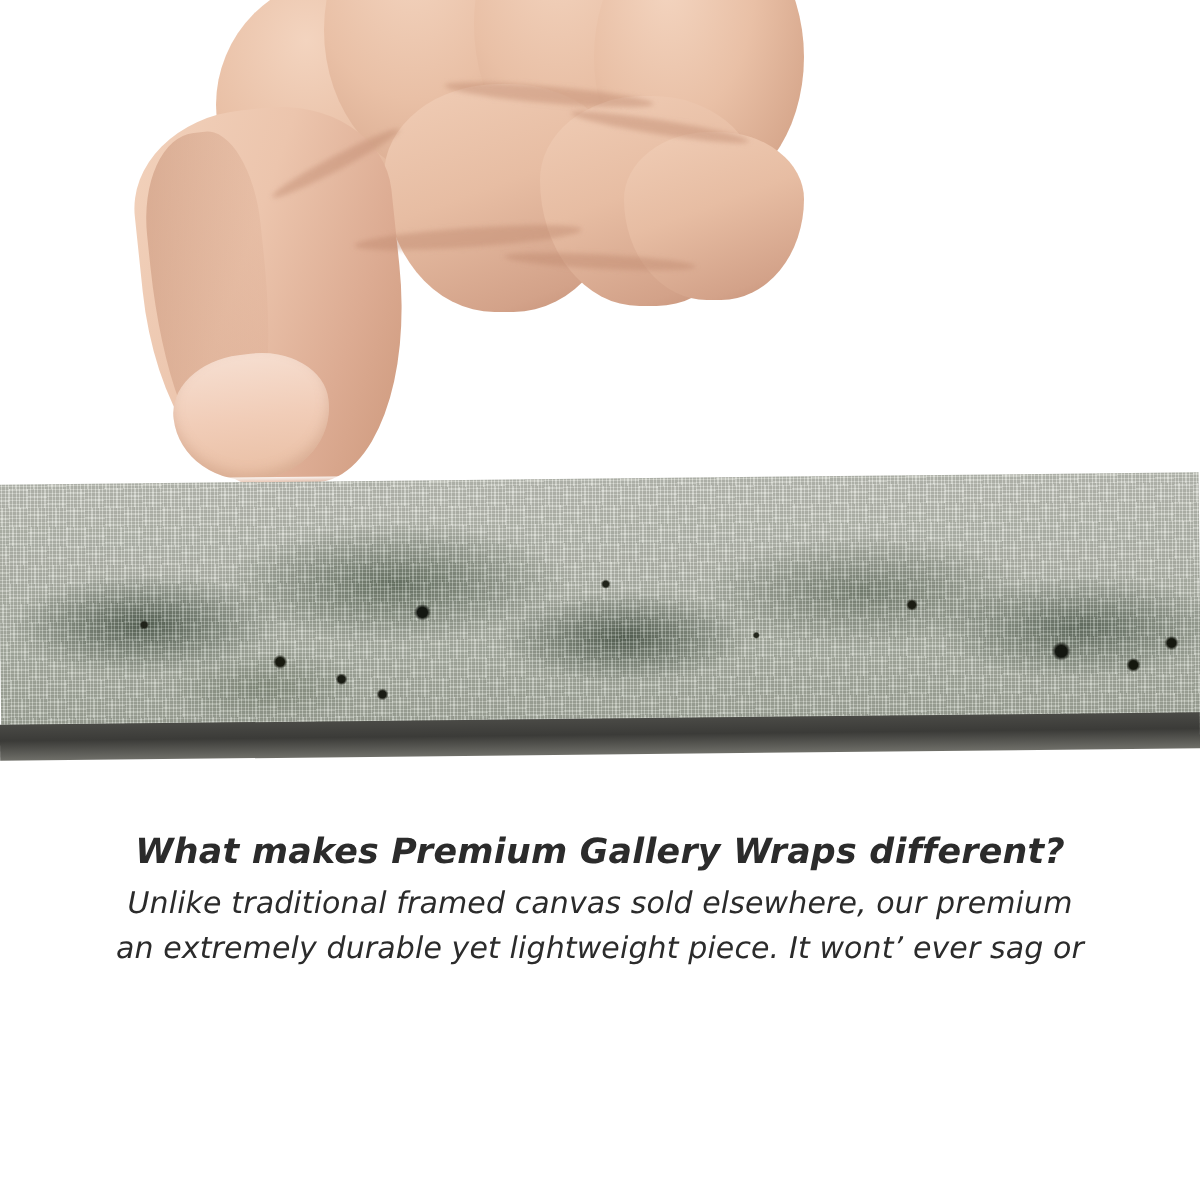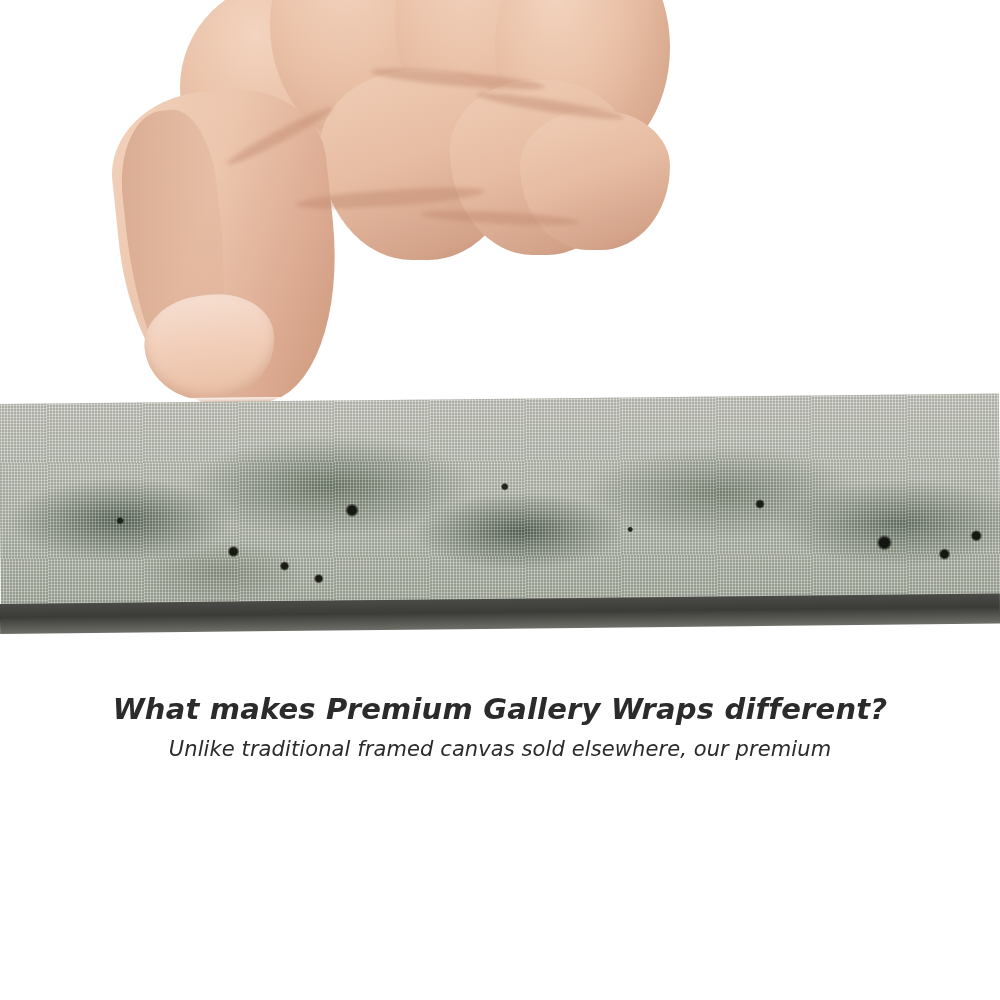--- a/index.html
+++ b/index.html
@@ -185,21 +185,21 @@
     font-style: italic;
   }
   .caption-heading {
     font-size: 29px;
     font-weight: 700;
     line-height: 1.32;
     margin-bottom: 6px;
     letter-spacing: 0.2px;
   }
   .caption-line {
-    font-size: 21px;
+    font-size: 25px;
     font-weight: 400;
     line-height: 1.48;
     letter-spacing: 0.1px;
   }
 </style>
 </head>
 <body>
 
 <div class="page">
 
@@ -227,15 +227,16 @@
     </div>
 
     <div class="edge-highlight"></div>
     <div class="canvas-edge"></div>
     <div class="edge-shadow"></div>
   </div>
 
   <div class="caption">
     <div class="caption-heading">What makes Premium Gallery Wraps different?</div>
     <div class="caption-line">Unlike traditional framed canvas sold elsewhere, our premium</div>
+    <div class="caption-line">an extremely durable yet lightweight piece. It wont’ ever sag or</div>
   </div>
 
 </div>
 
 </body></html>

